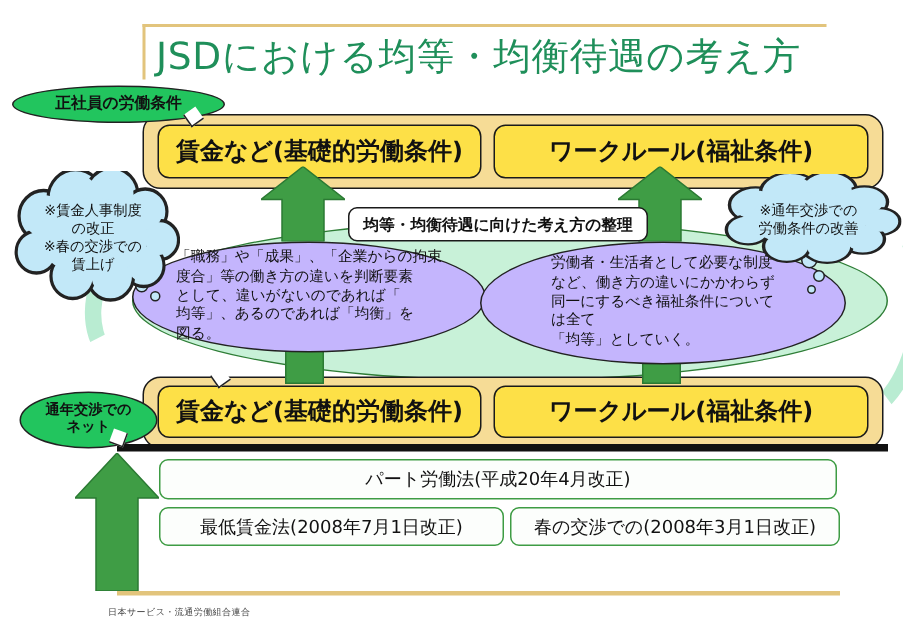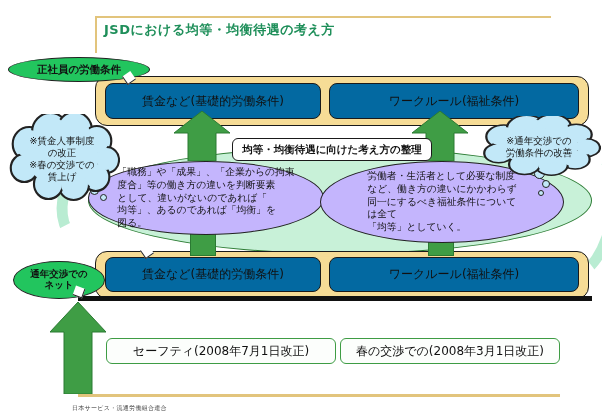--- a/index.html
+++ b/index.html
@@ -12,34 +12,34 @@
     --law-border-green:#3e9c44;
     --logo-blue:#1b6fbf;
   }
   html,body{margin:0;padding:0;background:#fff;}
   #slide{
     position:relative;width:602px;height:418px;background:#fff;overflow:hidden;
     font-family:"DejaVu Sans","Liberation Sans",sans-serif;color:#111;
   }
   .abs{position:absolute;}
   .goldline{background:var(--gold);}
-  .page-title{font-size:13px;font-weight:bold;color:var(--title-green);letter-spacing:.5px;white-space:nowrap;}
+  .page-title{font-size:25px;font-weight:normal;color:var(--title-green);letter-spacing:.5px;white-space:nowrap;}
   .oval{
     background:#22c55e;border:1.5px solid #222;border-radius:50%;
     display:flex;align-items:center;justify-content:center;
     font-weight:bold;text-align:center;z-index:6;white-space:pre-line;line-height:1.15;
   }
   .tail{
     position:absolute;width:9px;height:9px;background:#fff;z-index:6;
     border-right:1.5px solid #222;border-bottom:1.5px solid #222;
   }
   .ycontainer{background:var(--container-yellow);border:1.8px solid #1a1a1a;border-radius:12px;z-index:3;}
   .wbox{
-    background:#0369a1;border:1.6px solid #1a1a1a;border-radius:8px;z-index:4;
-    display:flex;align-items:center;justify-content:center;font-size:12px;white-space:nowrap;
+    background:#fde047;border:1.6px solid #1a1a1a;border-radius:8px;z-index:4;
+    display:flex;align-items:center;justify-content:center;font-size:16px;white-space:nowrap;font-weight:bold;
   }
   .mint-ellipse{background:var(--ellipse-mint);border:1.5px solid #2e7d36;border-radius:50%;z-index:2;}
   .heading-box{
     background:#fff;border:1.5px solid #1a1a1a;border-radius:6px;z-index:5;
     display:flex;align-items:center;justify-content:center;font-size:10.5px;font-weight:600;white-space:nowrap;
   }
   .speech-ellipse{
     background:#c4b5fd;border:1.4px solid #222;border-radius:50%;z-index:5;
     display:flex;align-items:center;justify-content:center;
     font-size:9.8px;line-height:1.3;white-space:pre-line;text-align:left;
@@ -183,20 +183,21 @@
   <div class="abs oval" style="left:13px;top:261px;width:90px;height:36px;font-size:9.5px;">通年交渉での
 ネット</div>
   <div class="tail" style="left:74px;top:287px;transform:rotate(20deg);"></div>
 
   <div class="abs blackline" style="left:78px;top:296px;width:514px;height:5px;"></div>
 
   <svg class="abs" style="left:50px;top:302px;z-index:3;" width="56" height="92" viewBox="0 0 56 92">
     <polygon points="28,0 56,30 42,30 42,92 14,92 14,30 0,30" fill="var(--arrow-green)" stroke="#2b7a33" stroke-width="1"></polygon>
   </svg>
 
-  <div class="abs law" style="left:106px;top:338px;width:228px;height:24px;">セーフティ(2008年7月1日改正)</div>
+  <div class="abs law" style="left:106px;top:306px;width:450px;height:25px;">パート労働法(平成20年4月改正)</div>
+  <div class="abs law" style="left:106px;top:338px;width:228px;height:24px;">最低賃金法(2008年7月1日改正)</div>
   <div class="abs law" style="left:340px;top:338px;width:218px;height:24px;">春の交渉での(2008年3月1日改正)</div>
 
   <div class="abs goldline" style="left:78px;top:394px;width:482px;height:3px;"></div>
   <div class="abs logo" style="left:38px;top:399px;">JSD</div>
   <div class="abs org" style="left:72px;top:404px;">日本サービス・流通労働組合連合</div>
 
 </div>
 
 </body></html>

